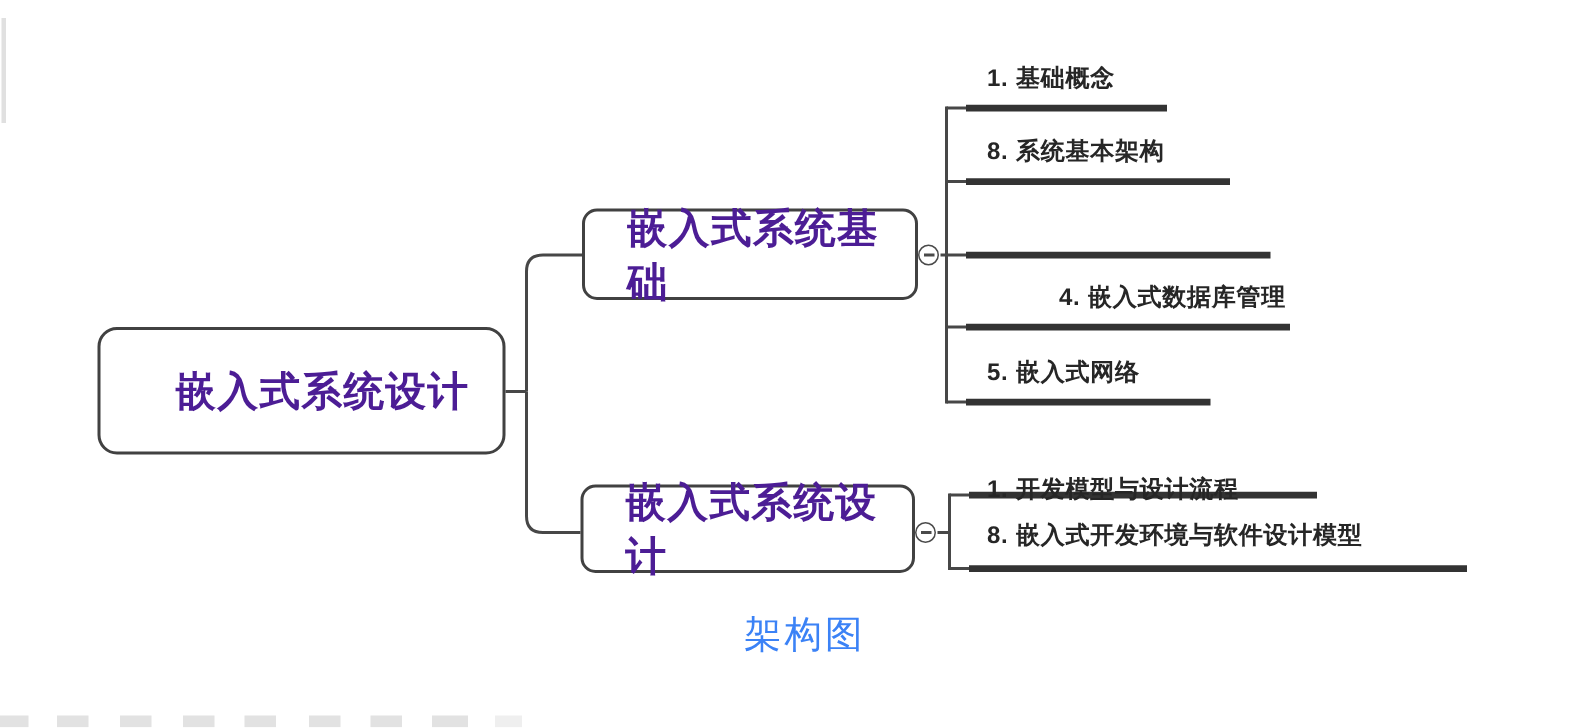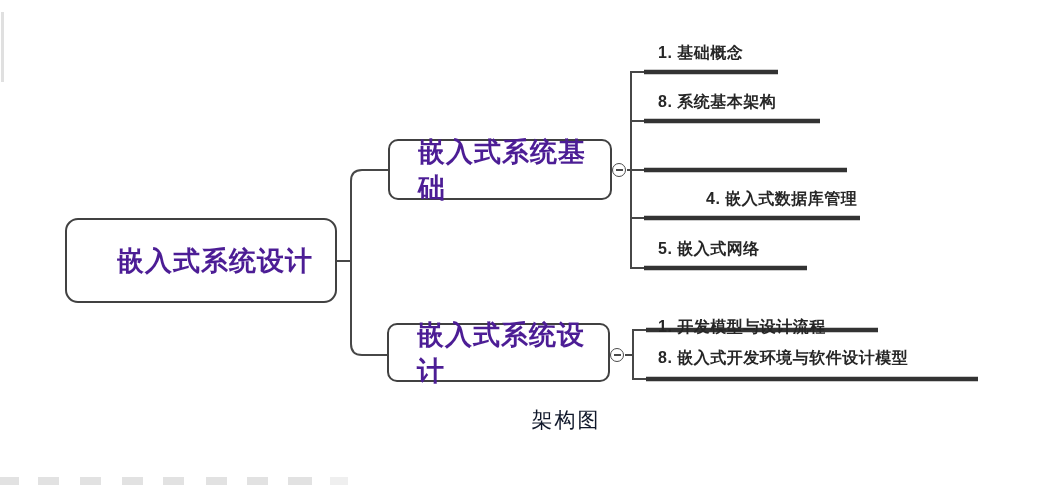--- a/index.html
+++ b/index.html
@@ -89,24 +89,23 @@
   #leaf-1-3 { top: 139px; }
   #leaf-1-4 { top: 187px; margin-left: 48px; }
   #leaf-1-5 { top: 237px; }
   #leaf-2-1 { top: 297px; margin-top: 18px; }
   #leaf-2-2 { top: 346px; }
   #figure-caption {
     position: absolute;
     z-index: 2;
     left: 496px; top: 406px;
     width: 140px;
-    text-align: center;
-    font-size: 21px;
+    font-size: 25px;
     font-weight: 500;
-    color: #0f172a;
+    color: #3b82f6;
     letter-spacing: 2px;
   }
   .scan-dash {
     position: absolute;
     z-index: 0;
     bottom: 0;
     height: 8px;
     background: #e2e2e2;
   }
   .scan-dash.faint { background: #efefef; }

